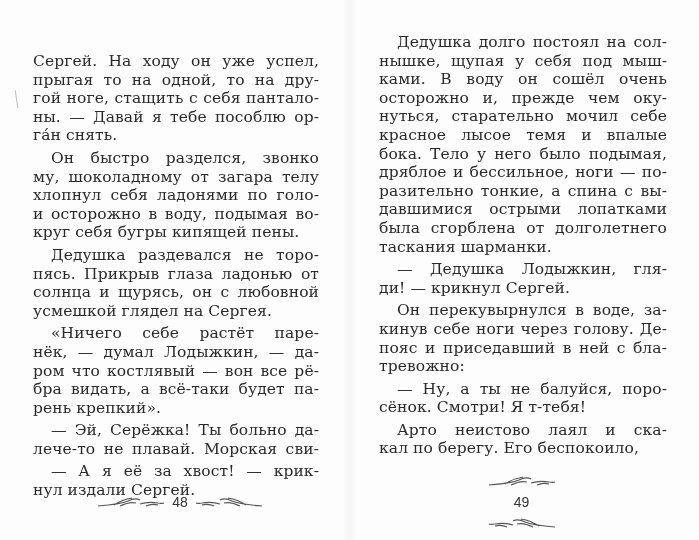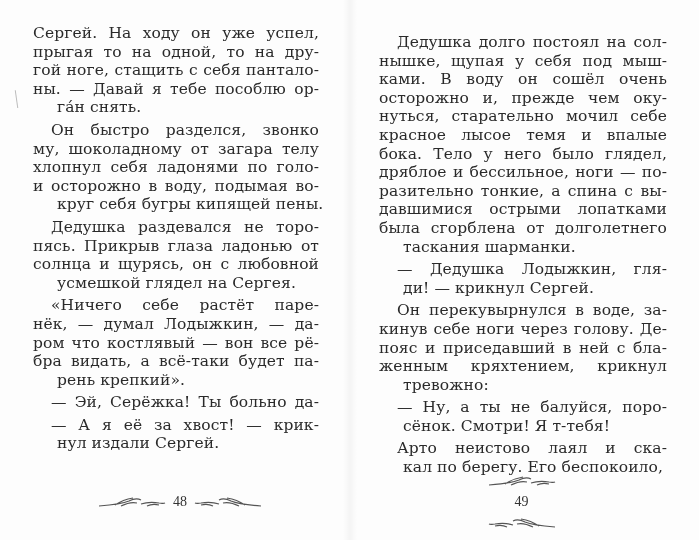--- a/index.html
+++ b/index.html
@@ -12,42 +12,42 @@
     }
     .spread { position: absolute; inset: 0; }
     .page { position: absolute; top: 0; height: 540px; }
     .page.left { left: 0; width: 349px; }
     .page.right { left: 349px; width: 350px; }
     .gutter {
       position: absolute; left: 343px; top: 0; width: 14px; height: 540px;
       background: linear-gradient(to right, rgba(0,0,0,0) 0%, rgba(0,0,0,0.035) 50%, rgba(0,0,0,0) 100%);
     }
     .text-block { position: absolute; }
-    .page.left .text-block { left: 33px; top: 24px; width: 286px; }
+    .page.left .text-block { left: 33px; top: 52px; width: 286px; }
     .page.right .text-block { left: 30px; top: 33px; width: 288px; }
     .line {
       display: block;
       height: 18.6px; line-height: 18.6px;
       font-size: 15.5px;
       white-space: nowrap;
       text-align: justify; text-align-last: justify;
       letter-spacing: 0.1px;
     }
-    .line.last { text-align-last: left; margin-left: 24px; }
+    .line.last { text-align-last: left; }
     .line.indent { padding-left: 18px; }
     .para { margin-bottom: 4px; }
     .folio {
       position: absolute; top: 490px; height: 24px;
       display: flex; align-items: center; justify-content: center; gap: 6px;
     }
     .page.left .folio { left: 85px; width: 190px; }
     .page.right .folio { left: 80px; width: 185px; flex-direction: column; }
     .folio-num {
       font-size: 14px; color: #333;
-      font-family: Liberation Serif, serif;
+      font-family: Liberation Sans, sans-serif;
     }
     .ornament svg { display: block; }
     .margin-mark {
       position: absolute; left: 16px; top: 90px; width: 2px; height: 18px;
       border-left: 1px solid #bbb; transform: rotate(-8deg);
     }
   </style>
 </head>
 <body>
 
@@ -80,20 +80,21 @@
         </div>
         <div class="para">
           <span class="line indent">«Ничего себе растёт паре-</span>
           <span class="line">нёк, — думал Лодыжкин, — да-</span>
           <span class="line">ром что костлявый — вон все рё-</span>
           <span class="line">бра видать, а всё-таки будет па-</span>
           <span class="line last">рень крепкий».</span>
         </div>
         <div class="para">
           <span class="line indent">— Эй, Серёжка! Ты больно да-</span>
+          <span class="line">лече-то не плавай. Морская сви-</span>
         </div>
         <div class="para">
           <span class="line indent">— А я её за хвост! — крик-</span>
           <span class="line last">нул издали Сергей.</span>
         </div>
       </div>
     <div class="folio">
       <span class="ornament">
         <svg width="70" height="14" viewBox="0 0 70 14">
           <path d="M2 11 C 15 10, 25 9, 32 6 C 36 4, 40 3, 44 5 M18 10 C 24 6, 30 4, 36 3 M24 11 C 30 8, 36 7, 40 8 M44 9 C 50 7, 56 7, 62 8 C 64 8, 66 9, 68 8 M50 11 C 54 9, 58 9, 62 10" stroke="#555" stroke-width="1.2" fill="none"></path>
@@ -112,36 +113,35 @@
 
   <div class="page right">
     <div class="text-block">
         <div class="para">
           <span class="line indent">Дедушка долго постоял на сол-</span>
           <span class="line">нышке, щупая у себя под мыш-</span>
           <span class="line">ками. В воду он сошёл очень</span>
           <span class="line">осторожно и, прежде чем оку-</span>
           <span class="line">нуться, старательно мочил себе</span>
           <span class="line">красное лысое темя и впалые</span>
-          <span class="line">бока. Тело у него было глядел,</span>
+          <span class="line">бока. Тело у него было подымая,</span>
           <span class="line">дряблое и бессильное, ноги — по-</span>
           <span class="line">разительно тонкие, а спина с вы-</span>
           <span class="line">давшимися острыми лопатками</span>
           <span class="line">была сгорблена от долголетнего</span>
           <span class="line last">таскания шарманки.</span>
         </div>
         <div class="para">
           <span class="line indent">— Дедушка Лодыжкин, гля-</span>
           <span class="line last">ди! — крикнул Сергей.</span>
         </div>
         <div class="para">
           <span class="line indent">Он перекувырнулся в воде, за-</span>
           <span class="line">кинув себе ноги через голову. Де-</span>
           <span class="line">пояс и приседавший в ней с бла-</span>
-          <span class="line">женным кряхтением, крикнул</span>
           <span class="line last">тревожно:</span>
         </div>
         <div class="para">
           <span class="line indent">— Ну, а ты не балуйся, поро-</span>
           <span class="line last">сёнок. Смотри! Я т-тебя!</span>
         </div>
         <div class="para">
           <span class="line indent">Арто неистово лаял и ска-</span>
           <span class="line last">кал по берегу. Его беспокоило,</span>
         </div>

